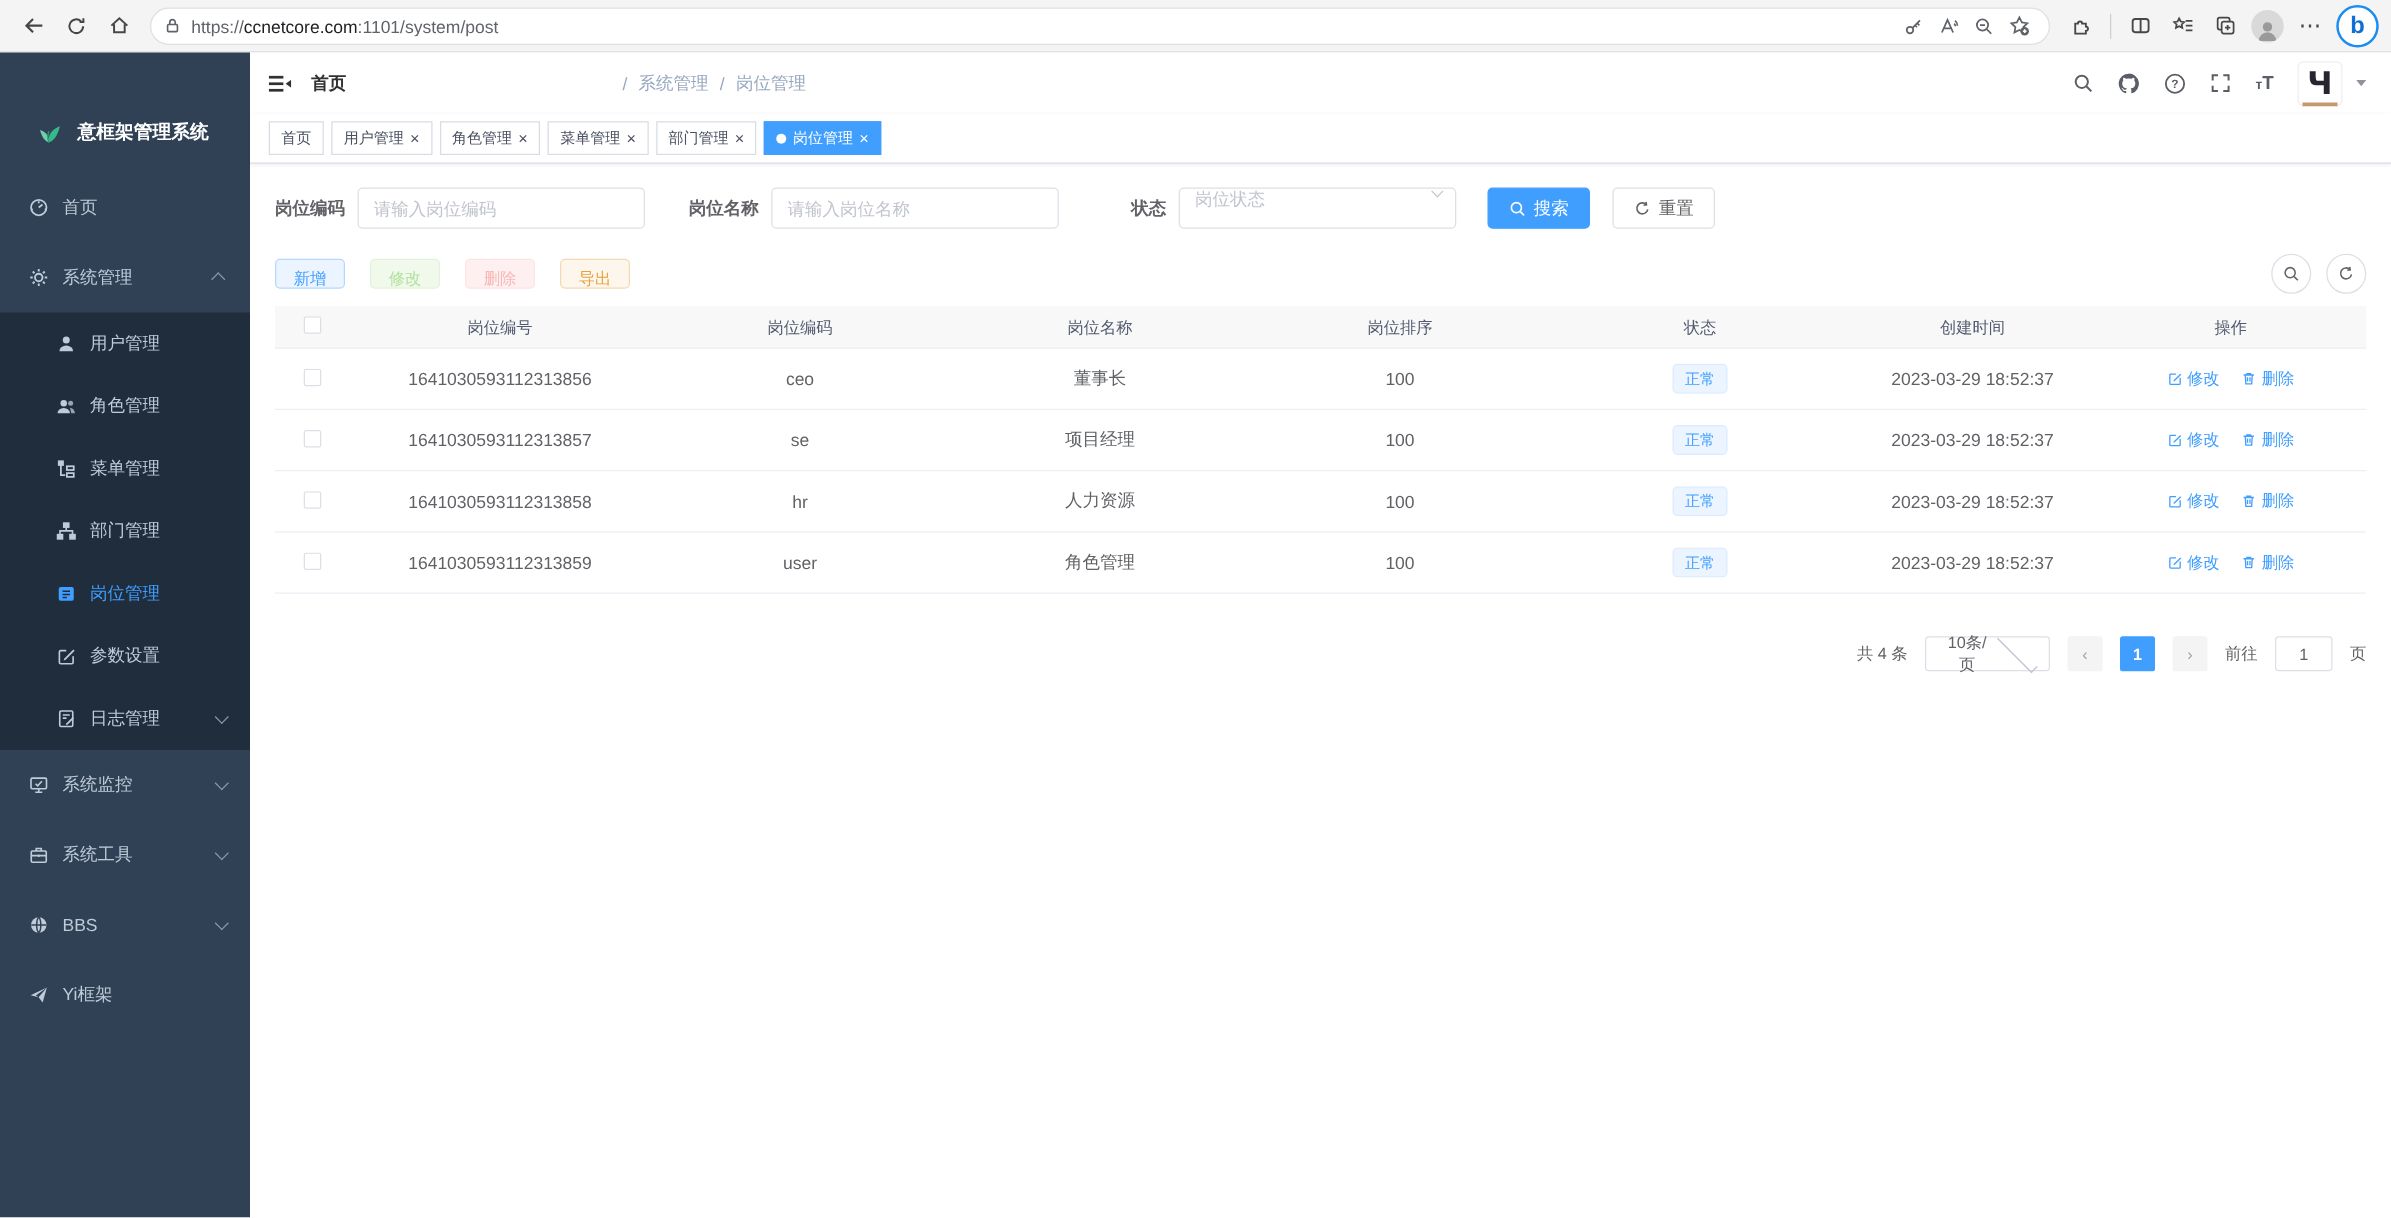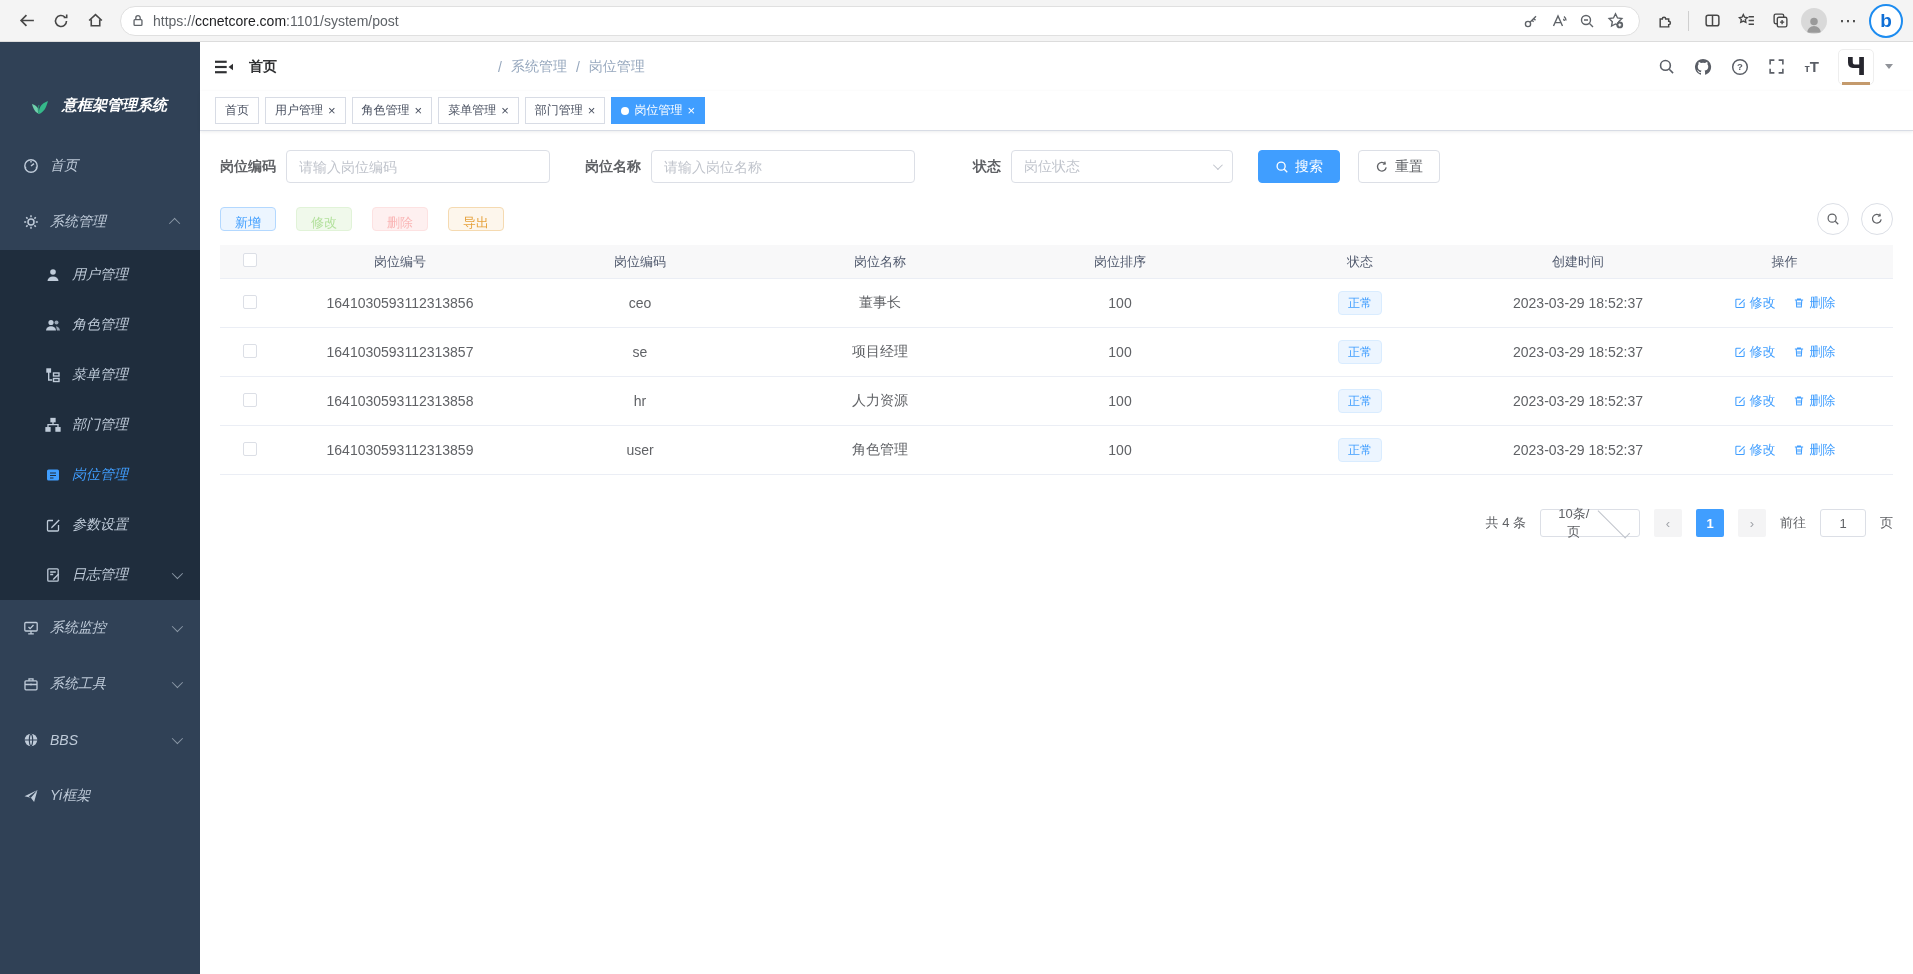--- a/index.html
+++ b/index.html
@@ -17,21 +17,21 @@
   .purl { flex:1; font-size:14px; color:#202124; margin-left:8px; white-space:nowrap; overflow:hidden; }
   .purl .dim { color:#5f6368; }
   .pico { width:28px; height:28px; display:flex; align-items:center; justify-content:center; color:#474747; flex:0 0 auto; }
   .ediv { width:1px; height:20px; background:#cfcfcf; margin:0 6px; }
   .eavatar { width:26px; height:26px; border-radius:50%; background:#d9d9d9; display:flex; align-items:flex-end; justify-content:center; overflow:hidden; }
   .bing { width:34px; height:34px; border-radius:50%; background:#fff; border:2px solid #1d8cf0;
     display:flex; align-items:center; justify-content:center; color:#0f6fd6; font-weight:bold; font-size:19px; margin-left:4px; }
 
   
   .app { flex:1; display:flex; min-height:0; }
-  .sidebar { width:200px; background:#304156; color:#bfcbd9; flex:0 0 200px; overflow:hidden;font-style:italic; }
+  .sidebar { width:200px; background:#304156; color:#bfcbd9; flex:0 0 200px; overflow:hidden; }
   .logo { height:96px; display:flex; align-items:center; padding:30px 0 0 26px; }
   .logo .ltxt { color:#fff; font-size:15px; font-weight:bold; margin-left:10px; }
   .mi { display:flex; align-items:center; height:56px; padding:0 20px 0 22px; font-size:14px; cursor:pointer; position:relative; }
   .mi .ico { width:18px; display:flex; justify-content:center; margin-right:10px; flex:0 0 18px; }
   .sub { background:#1f2d3d; }
   .sub .mi { height:50px; padding-left:44px; }
   .mi.active { color:#409eff; }
   .chev { margin-left:auto; width:8px; height:8px; border-right:1.6px solid #8a97a6; border-bottom:1.6px solid #8a97a6; }
   .chev.down { transform:rotate(45deg) translateY(-2px); }
   .chev.up { transform:rotate(-135deg) translateY(-2px); }
@@ -57,25 +57,25 @@
   .tag { height:27px; display:flex; align-items:center; border:1px solid #d8dce5; background:#fff;
     color:#495060; font-size:12px; padding:0 9px; cursor:pointer; gap:5px; }
   .tag .x { font-size:13px; line-height:1; }
   .tag.active { background:#409eff; border-color:#409eff; color:#fff; }
   .tag.active .dot { width:8px; height:8px; border-radius:50%; background:#fff; display:inline-block; }
 
   
   .content { flex:1; padding:19px 20px 0 20px; overflow:hidden; }
   .filters { display:flex; align-items:center; }
   .flab { font-size:14px; font-weight:bold; color:#606266; margin-right:10px; white-space:nowrap; }
-  .finput { width:264px; height:33px; border:1px solid #dcdfe6; border-radius:4px; padding:0 12px;
+  .finput { width:230px; height:33px; border:1px solid #dcdfe6; border-radius:4px; padding:0 12px;
     font-size:14px; color:#606266; outline:none; background:#fff; font-family:inherit; }
   .finput::placeholder { color:#c0c4cc; }
   .fsel { width:222px; height:33px; border:1px solid #dcdfe6; border-radius:4px; padding:0 12px;
-    display:flex; align-items:center; background:#fff; cursor:pointer; }
+    display:flex; align-items:flex-start; background:#fff; cursor:pointer; }
   .fsel .ph { color:#c0c4cc; font-size:14px; flex:1; }
   .selcaret { width:7px; height:7px; border-right:1.4px solid #c0c4cc; border-bottom:1.4px solid #c0c4cc; transform:rotate(45deg) translateY(-2px); }
   .gap35 { width:35px; } .gap58 { width:58px; } .gap25 { width:25px; }
   .btn { height:33px; border-radius:4px; font-size:14px; display:inline-flex; align-items:center; gap:6px;
     padding:0 16px; cursor:pointer; border:1px solid #dcdfe6; background:#fff; color:#606266; font-family:inherit; }
   .btn.primary { background:#409eff; border-color:#409eff; color:#fff; }
   .toolbar { margin-top:20px; display:flex; align-items:center; gap:20px; }
   .tbtn { height:24px; border-radius:4px; font-size:13px; display:inline-flex; align-items:center; gap:6px; padding:0 14px; cursor:pointer; font-family:inherit;flex-direction:column; }
   .tbtn.add { background:#ecf5ff; border:1px solid #b3d8ff; color:#409eff; }
   .tbtn.edit { background:#f0f9eb; border:1px solid #e1f3d8; color:#b3e19d; }

